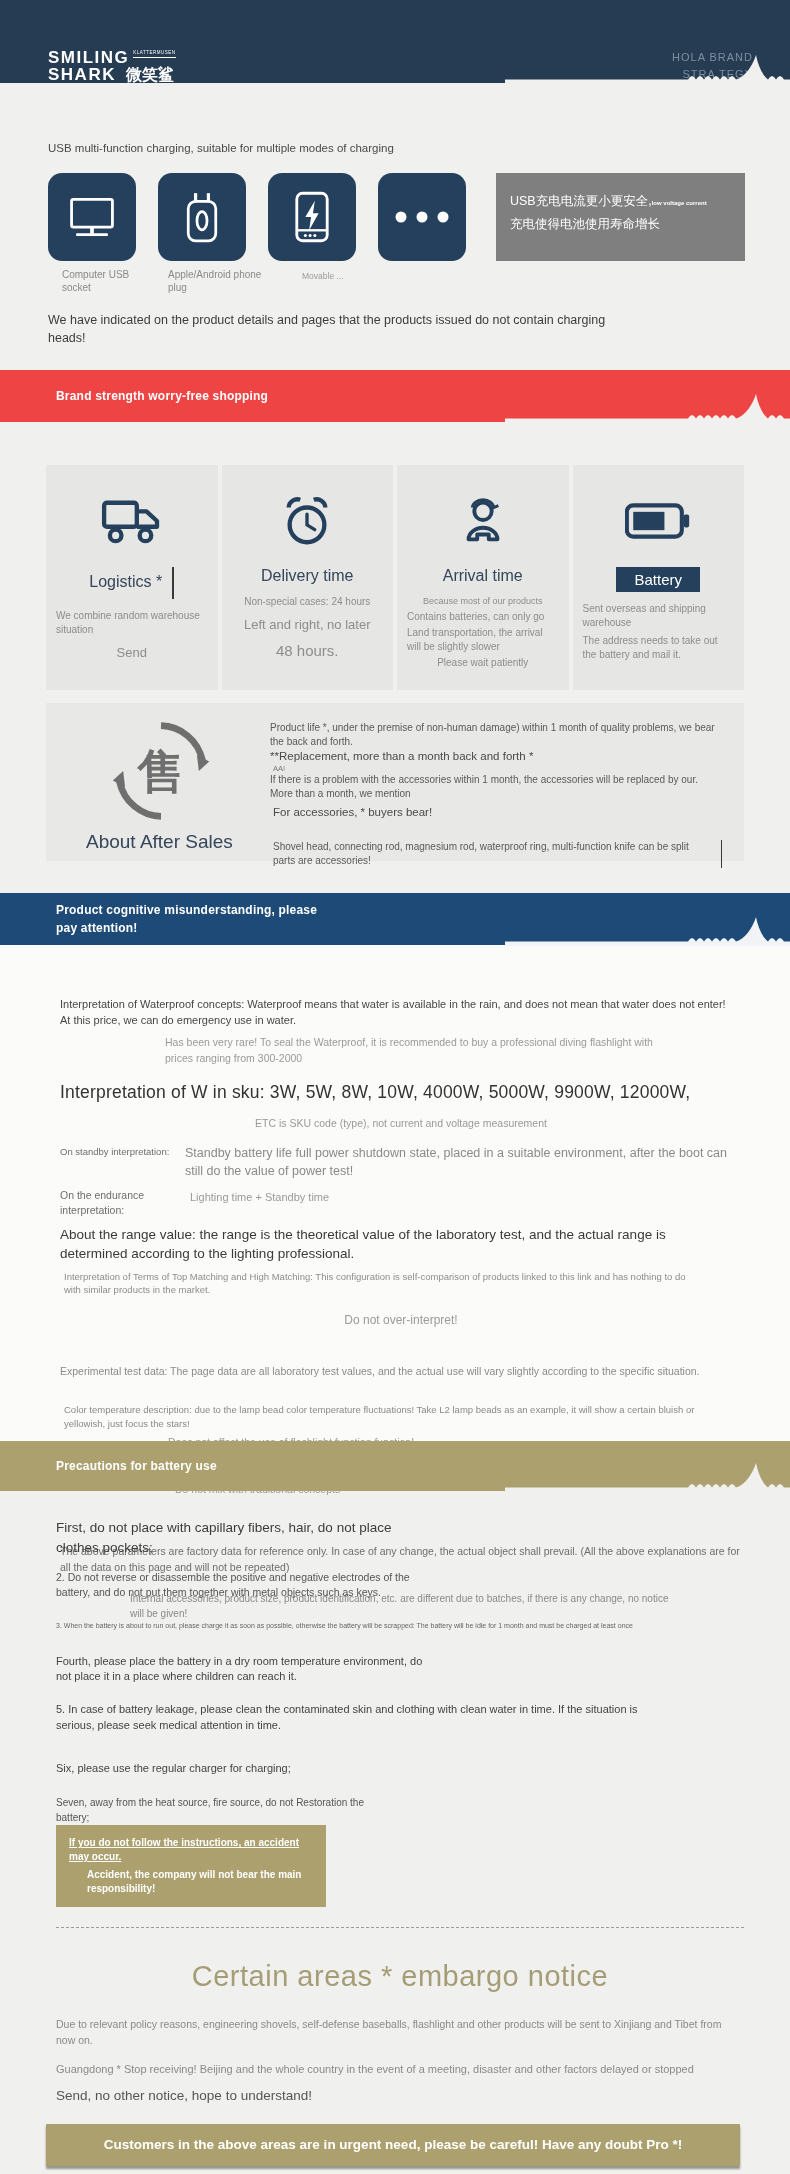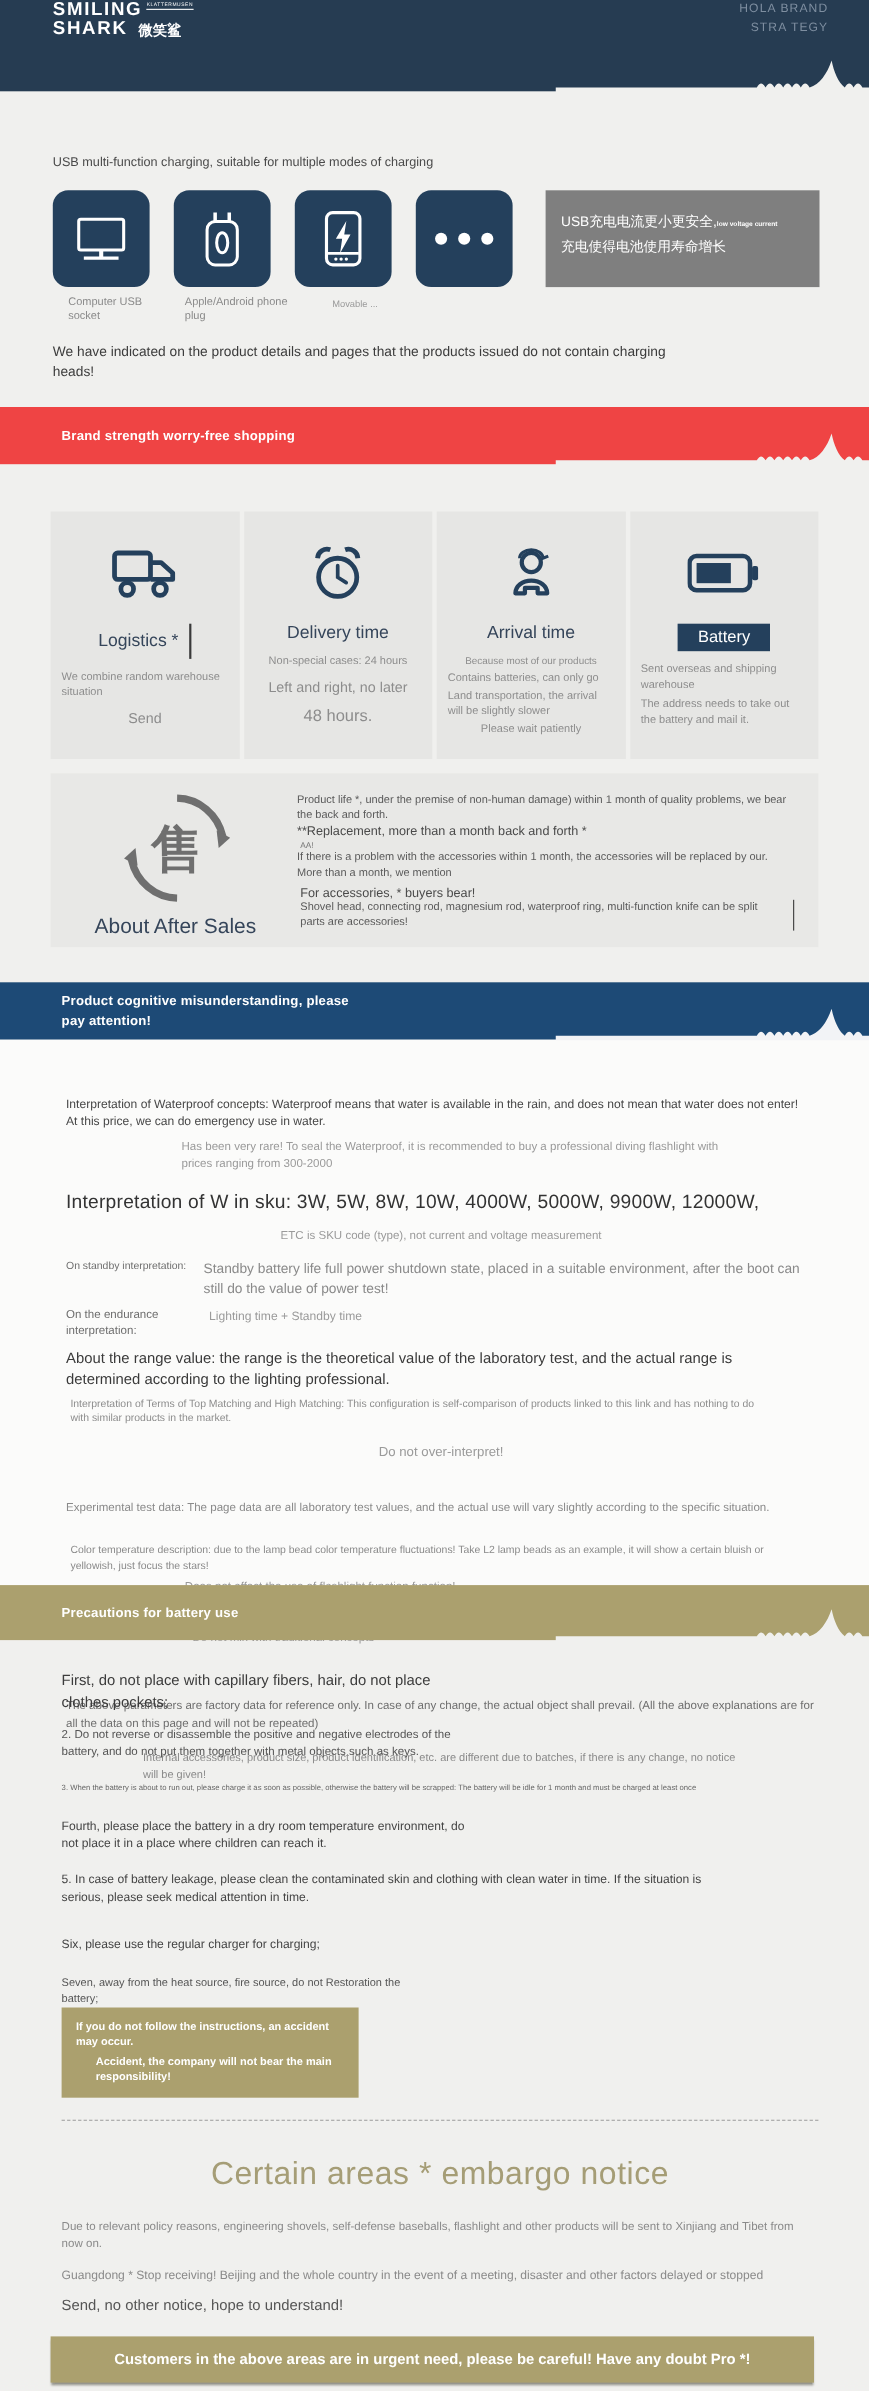--- a/index.html
+++ b/index.html
@@ -1,27 +1,27 @@
 <!DOCTYPE html>
 <html><head>
 <meta charset="utf-8">
 <style>
   * { box-sizing: border-box; margin: 0; padding: 0; }
   html,body { background:#e9e9e7; }
   body { width:790px; margin:0; font-family:"Liberation Sans", sans-serif; }
   .page { width:790px; height:2174px; position:relative; background:#f0f0ee; overflow:hidden; }
 
   
-  .header { height:83px; background:#263c52; position:relative; display:flex; align-items:flex-start; justify-content:space-between; padding:0 37px 0 48px; }
+  .header { height:83px; background:#263c52; position:relative; display:flex; align-items:flex-end; justify-content:space-between; padding:0 37px 0 48px; }
   .logo { color:#fff; line-height:1; }
   .logo .row1 { display:flex; align-items:flex-start; gap:4px; }
   .logo .row2 { display:flex; align-items:flex-end; gap:10px; }
   .logo-word { font-size:17px; font-weight:bold; letter-spacing:1.5px; }
   .logo-small { font-size:4.5px; letter-spacing:.5px; margin-top:2px; border-bottom:1px solid #fff; padding-bottom:1px; }
-  .logo-cn { font-size:13px; font-weight:bold;font-family:Liberation Serif, serif; }
+  .logo-cn { font-size:16px; font-weight:bold;font-family:Liberation Serif, serif; }
   .tagline { text-align:right; color:#7e8ea0; font-size:11px; letter-spacing:1px; line-height:1.55; }
 
   
   .fin { position:absolute; right:0; bottom:-1px; width:285px; height:30px; display:block; }
 
   
   .sec1 { height:287px; background:#f0f0ee; padding:57px 0 0 48px; }
   .usb-intro { width:460px; font-size:11.5px; color:#4a4a4a; line-height:1.45; }
   .tiles { display:flex; margin-top:16px; }
   .tile { width:88px; height:88px; background:#24405c; border-radius:14px; display:flex; align-items:center; justify-content:center; margin-right:22px; }
@@ -56,21 +56,21 @@
 
   .aftersales { margin-top:13px; background:#e8e8e6; height:158px; display:flex; padding:16px 22px 0 40px; gap:34px; }
   .as-left { width:150px; text-align:center; flex:none; }
   .as-title { font-size:19px; color:#35455a; line-height:1.2; margin-top:4px; text-align:left; }
   .as-right { flex:1; padding-top:2px; }
   .as-p1 { font-size:10px; color:#5a5a5a; line-height:1.35; }
   .as-p2 { font-size:11.5px; color:#4a4a4a; margin-top:2px; }
   .as-p3 { font-size:7.5px; color:#777; margin-top:2px; margin-left:3px; }
   .as-p4 { font-size:10px; color:#5a5a5a; line-height:1.35; }
   .as-p5 { font-size:11.5px; color:#4a4a4a; margin-top:6px; margin-left:3px; }
-  .as-p6row { display:flex; gap:8px; }
+  .as-p6row { display:flex; margin-top:22px; gap:8px; }
   .as-p6 { font-size:10px; color:#5a5a5a; line-height:1.4; flex:1; margin-left:3px; }
 
   
   .sec3 { height:496px; background:#fbfbfa; padding:52px 48px 0 60px; }
   .n-waterproof { font-size:11px; color:#474747; line-height:1.45; width:670px; }
   .n-wpnote { font-size:10.5px; color:#9a9a9a; line-height:1.5; width:510px; margin:6px 0 0 105px; }
   .n-whead { font-size:17.5px; color:#333; margin-top:16px; letter-spacing:.2px; }
   .n-wnote { font-size:10.5px; color:#9a9a9a; text-align:center; margin-top:14px; }
   .n-row { display:flex; margin-top:16px; }
   .n-label { width:115px; flex:none; font-size:9.5px; color:#6e6e6e; line-height:1.4; }
@@ -97,21 +97,21 @@
   .b2 { font-size:10.5px; color:#555; width:360px; line-height:1.4; margin-top:13px; }
   .b3 { font-size:7px; color:#666; margin-top:22px; width:600px; }
   .b4 { font-size:11px; color:#444; width:380px; line-height:1.45; margin-top:25px; }
   .b5 { font-size:11px; color:#444; width:590px; line-height:1.45; margin-top:17px; }
   .b6 { font-size:11px; color:#444; margin-top:28px; }
   .brow { display:flex; margin-top:22px;flex-direction:column; }
   .bcol { flex:1; }
   .b7 { font-size:10px; color:#555; width:330px; line-height:1.45; }
   .b8 { font-size:10px; color:#555; width:350px; line-height:1.45; margin-top:22px; }
   .warnbox { width:270px; flex:none; background:#aba06e; color:#fff; padding:11px 13px; margin-right:0; }
-  .warnbox .w1 { font-size:10px; font-weight:bold; line-height:1.4; }
+  .warnbox .w1 { font-size:10px; font-weight:bold; line-height:1.4;text-decoration:underline; }
   .warnbox .w2 { font-size:10px; font-weight:bold; line-height:1.4; margin:4px 0 0 18px; }
   .dashed2 { border:none; border-top:1px dashed #9a9a9a; margin-top:20px; }
   .em-head { font-size:29px; color:#a59d76; text-align:center; margin-top:32px; letter-spacing:.5px; }
   .em-p1 { font-size:10.5px; color:#8a8a8a; line-height:1.5; width:680px; margin-top:24px; }
   .em-p2 { font-size:11px; color:#8a8a8a; margin-top:14px; }
   .em-p3 { font-size:13.5px; color:#555; width:320px; line-height:1.4; margin-top:12px; }
   .em-banner { margin:18px 0 0 -10px; width:694px; height:42px; background:#aba06e; color:#fff; font-size:13.5px; font-weight:bold; display:flex; align-items:center; justify-content:center; box-shadow:0 3px 2px rgba(40,40,25,.45); }
   .em-tip1 { font-size:10.5px; color:#777; text-align:center; margin-top:32px; }
 </style>
 </head>

